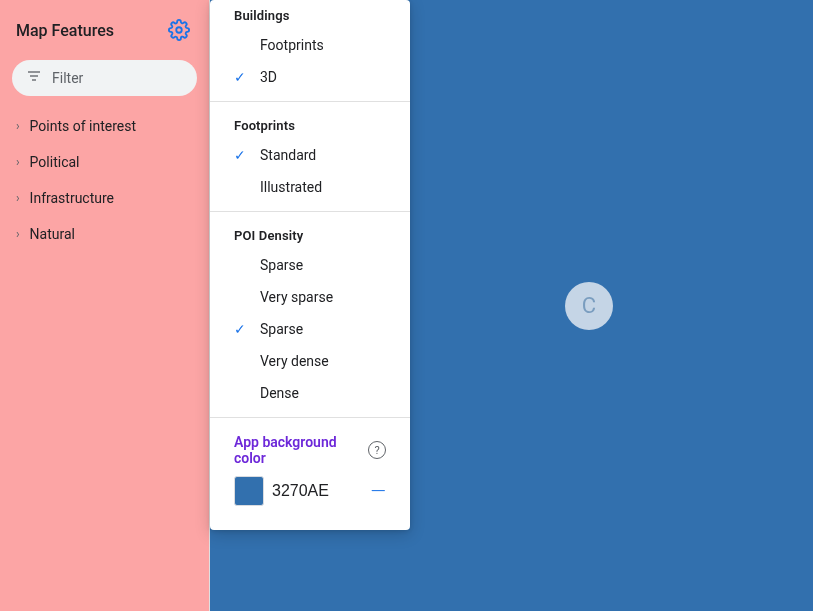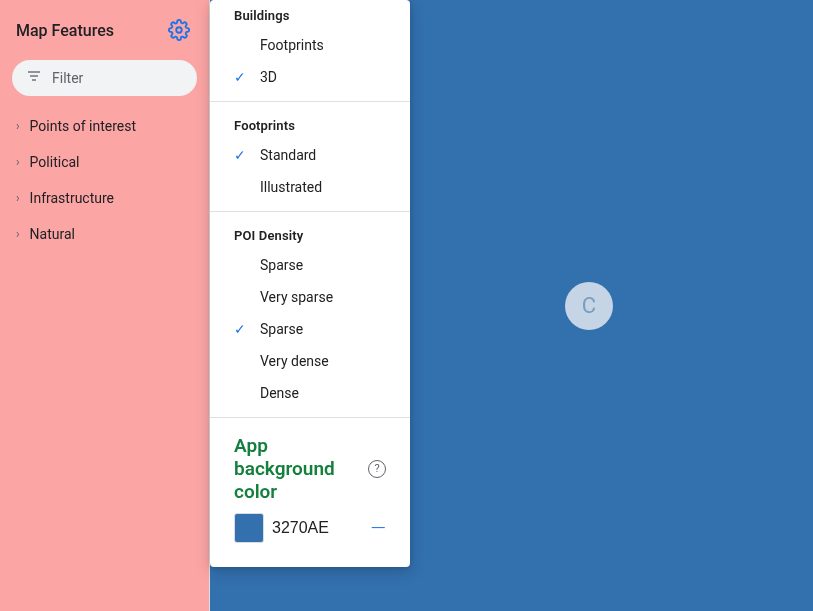--- a/index.html
+++ b/index.html
@@ -154,23 +154,23 @@
     }
 
     .color-label-row {
       display: flex;
       align-items: center;
       gap: 6px;
       margin-bottom: 10px;
     }
 
     .color-label {
-      font-size: 19px;
+      font-size: 14px;
       font-weight: 600;
-      color: #15803d;
+      color: #6d28d9;
     }
 
     .help-icon {
       width: 18px;
       height: 18px;
       border: 1.5px solid #5f6368;
       border-radius: 50%;
       display: flex;
       align-items: center;
       justify-content: center;

